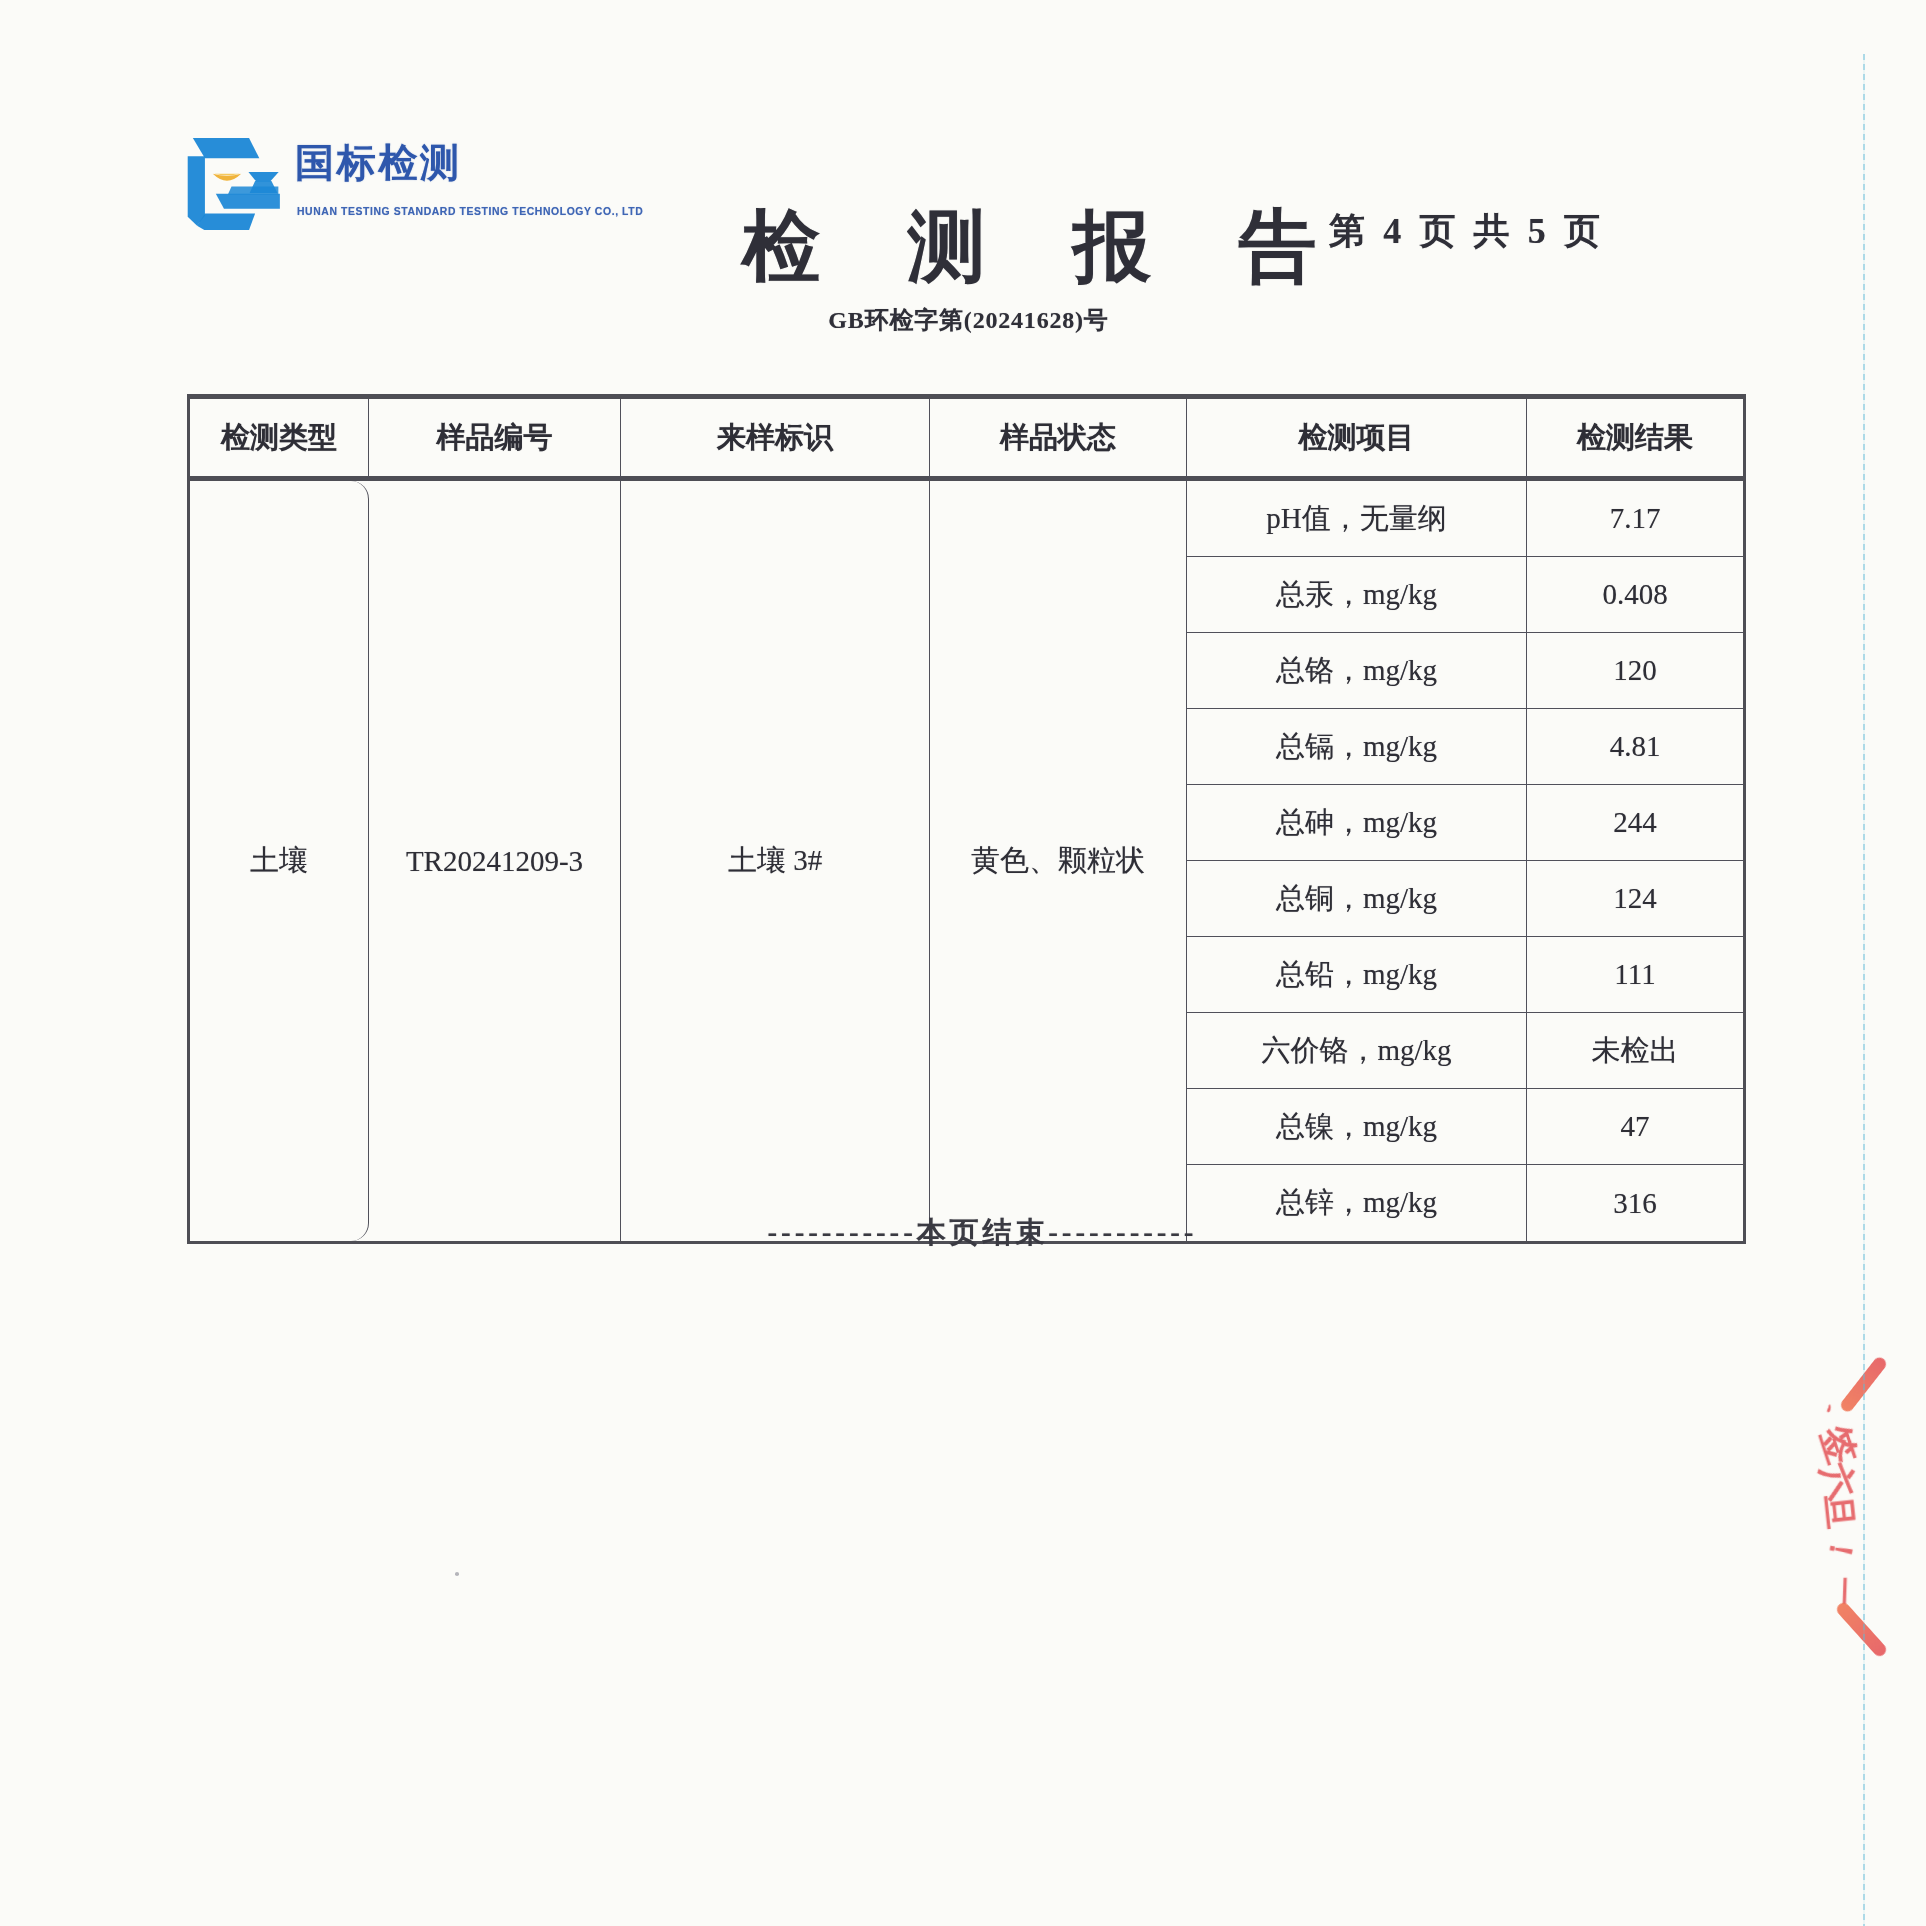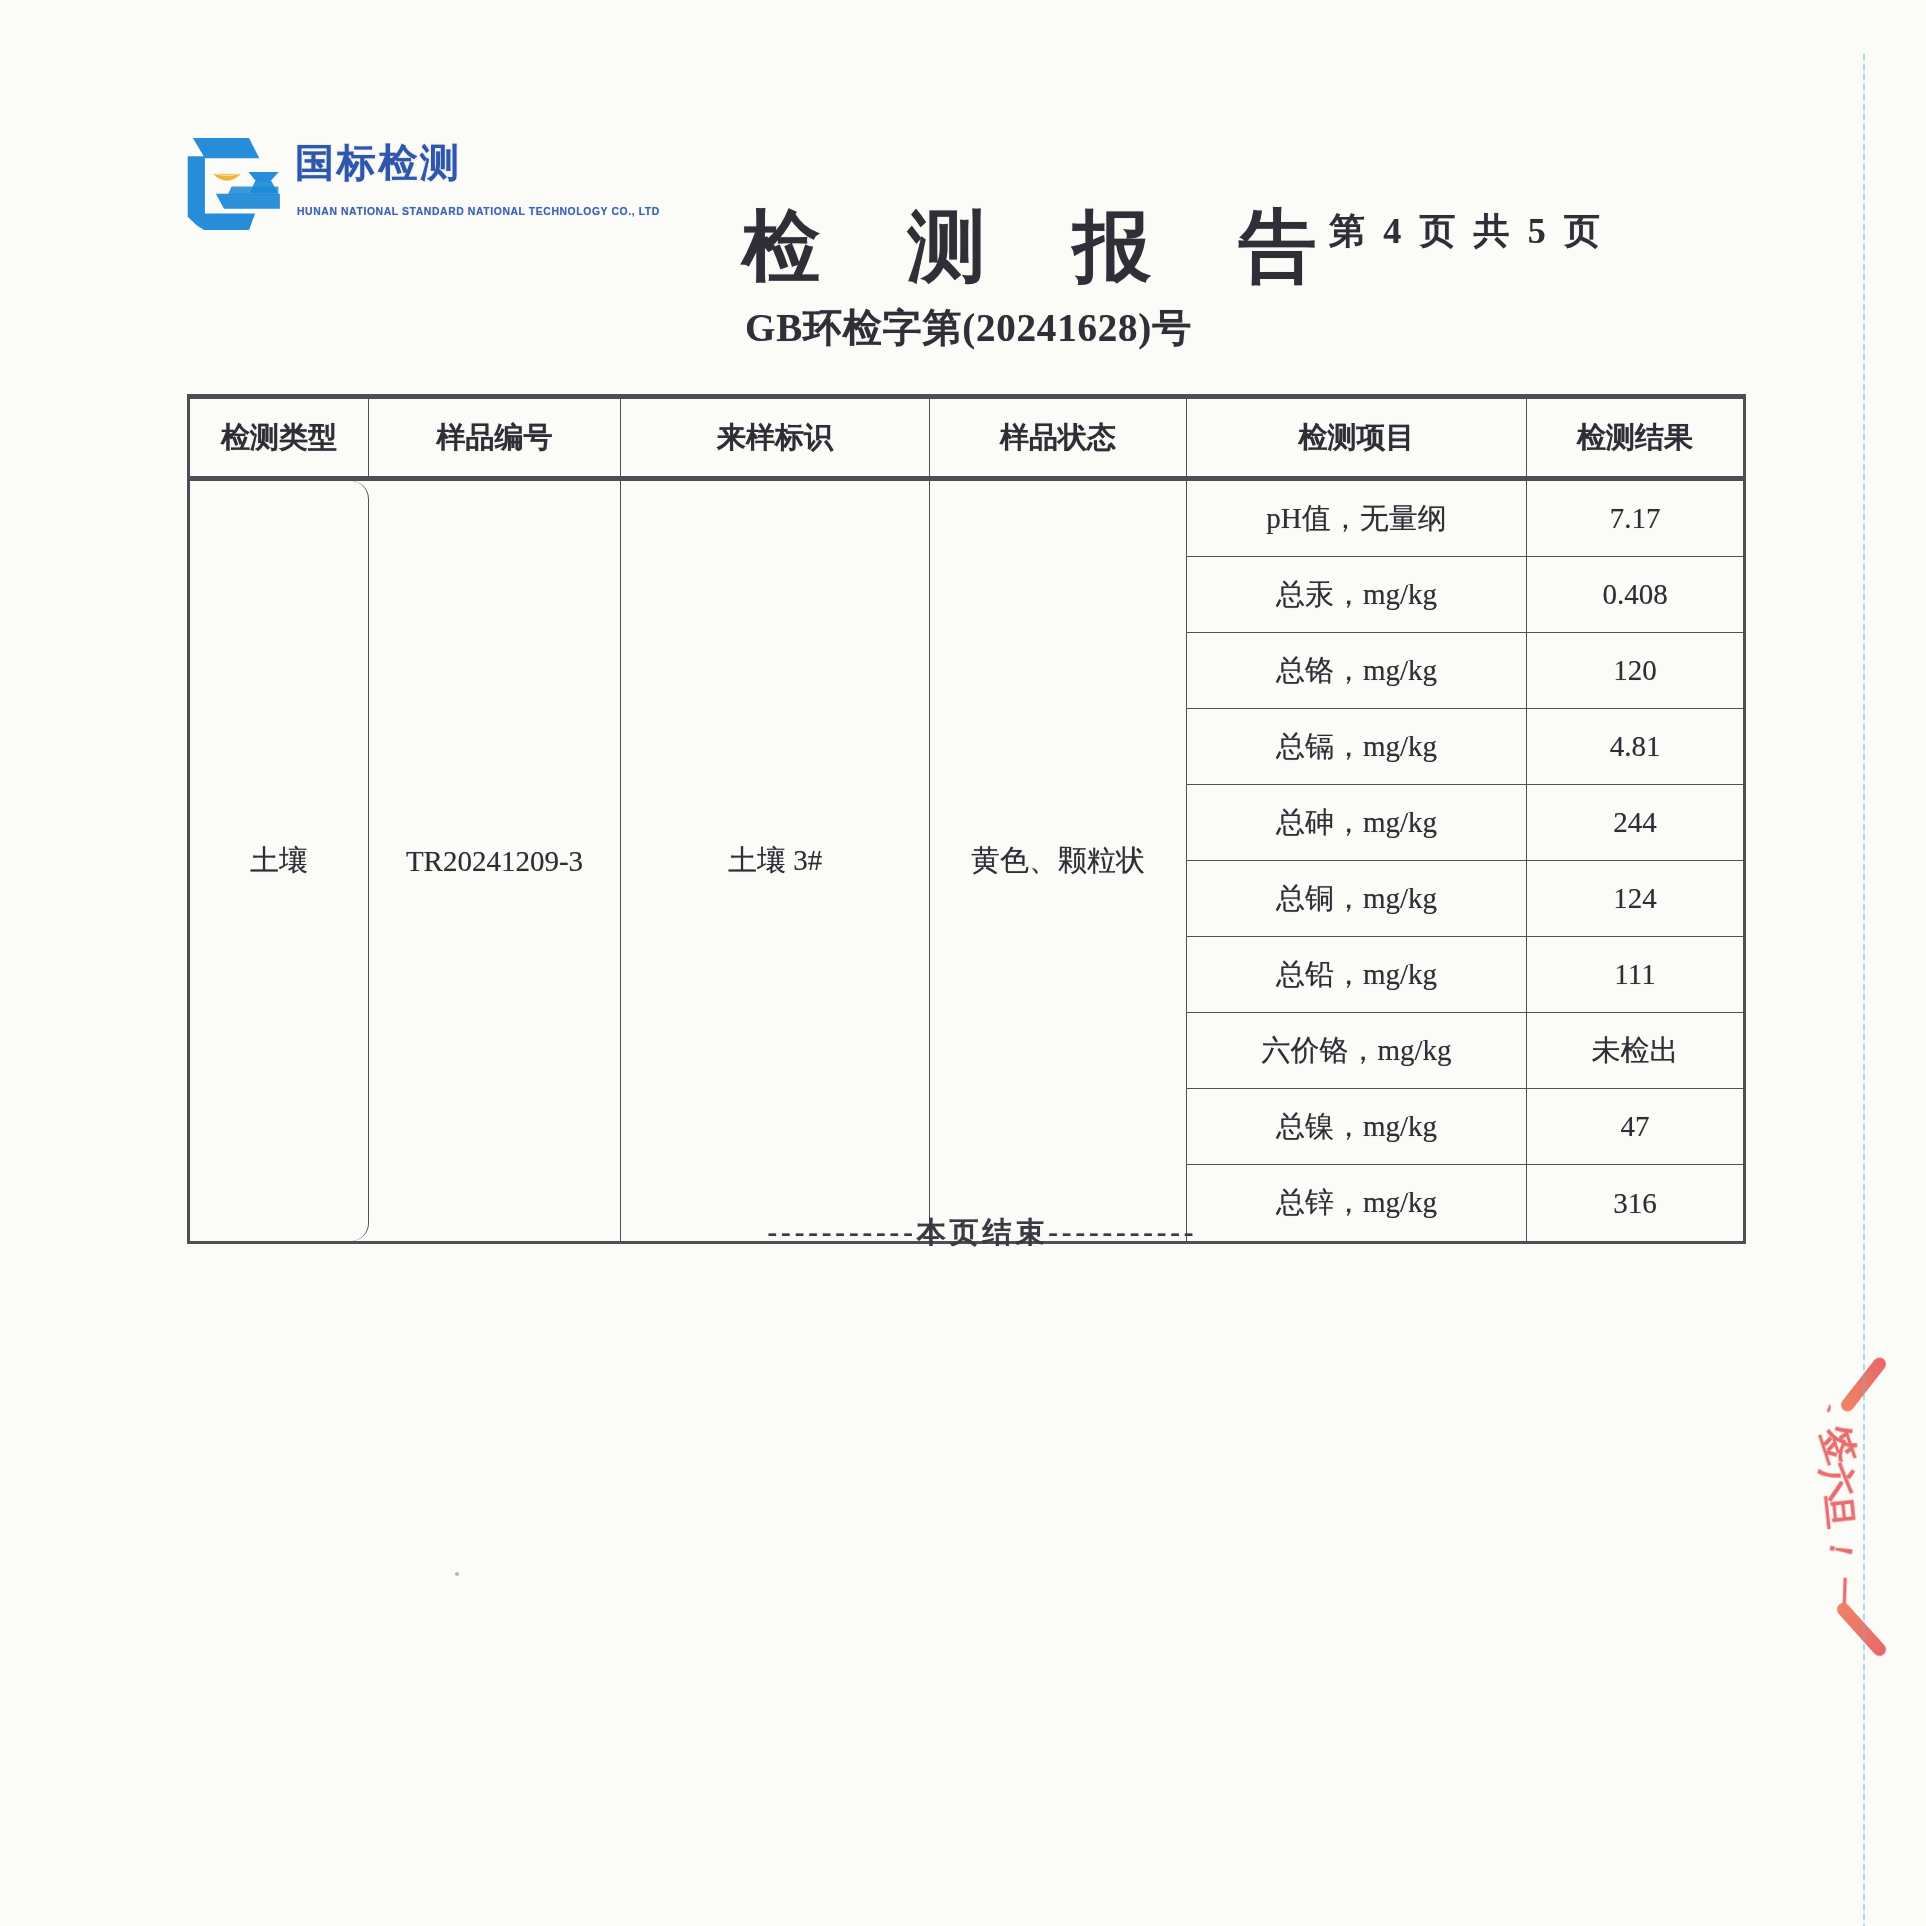--- a/index.html
+++ b/index.html
@@ -27,21 +27,21 @@
   .doc-title{
     left:742px;top:208px;font-size:78px;font-weight:bold;line-height:1;
     letter-spacing:34px;color:#2f2f38;white-space:pre;font-family:Liberation Serif, serif;
   }
   .page-info{
     left:1329px;top:213px;font-size:36px;line-height:1;letter-spacing:4.6px;
     color:#2f2f38;white-space:pre;font-weight:bold;
   }
   .report-no{
     left:724px;top:308px;width:489px;text-align:center;
-    font-size:39px;line-height:1;color:#2f2f38;font-weight:bold;letter-spacing:0.8px;
+    font-size:24px;line-height:1;color:#2f2f38;font-weight:bold;letter-spacing:0.8px;
   }
 
   
   .report-table{
     left:187px;top:394px;
     display:grid;
     grid-template-columns:179px 252px 309px 257px 340px 216px;
     grid-template-rows:82px repeat(10,76px);
     border:3.1px solid #4e4e55;border-top-width:5.8px;border-bottom-width:3.5px;
     background:transparent;
@@ -114,21 +114,21 @@
 
       <polygon points="296,140 396,140 368,172 322,172" opacity="0.95"></polygon>
       <polygon points="318,170 372,170 392,210 300,210" opacity="0.9"></polygon>
     </g>
 
     <path d="M178,146 Q225,192 272,146 Q225,160 178,146 Z" fill="#f0b43c"></path>
     <path d="M183,146 L268,146 Q225,156 183,146 Z" fill="#f6c95e"></path>
   </svg>
 </div>
 <div class="abs logo-text scan">国标检测</div>
-<div class="abs logo-tagline">HUNAN NATIONAL STANDARD NATIONAL TECHNOLOGY CO., LTD</div>
+<div class="abs logo-tagline">HUNAN TESTING STANDARD TESTING TECHNOLOGY CO., LTD</div>
 
 <div class="abs doc-title scan">检 测 报 告</div>
 <div class="abs page-info scan">第 4 页 共 5 页</div>
 <div class="abs report-no scan">GB环检字第(20241628)号</div>
 
 <div class="abs report-table">
   <div class="cell th scan">检测类型</div>
   <div class="cell th scan">样品编号</div>
   <div class="cell th scan">来样标识</div>
   <div class="cell th scan">样品状态</div>

